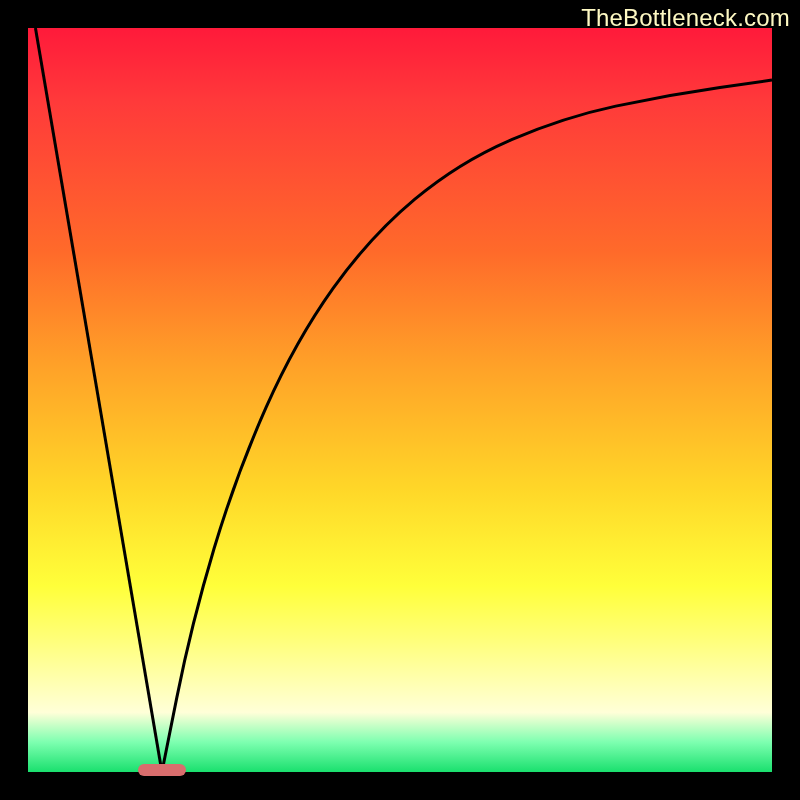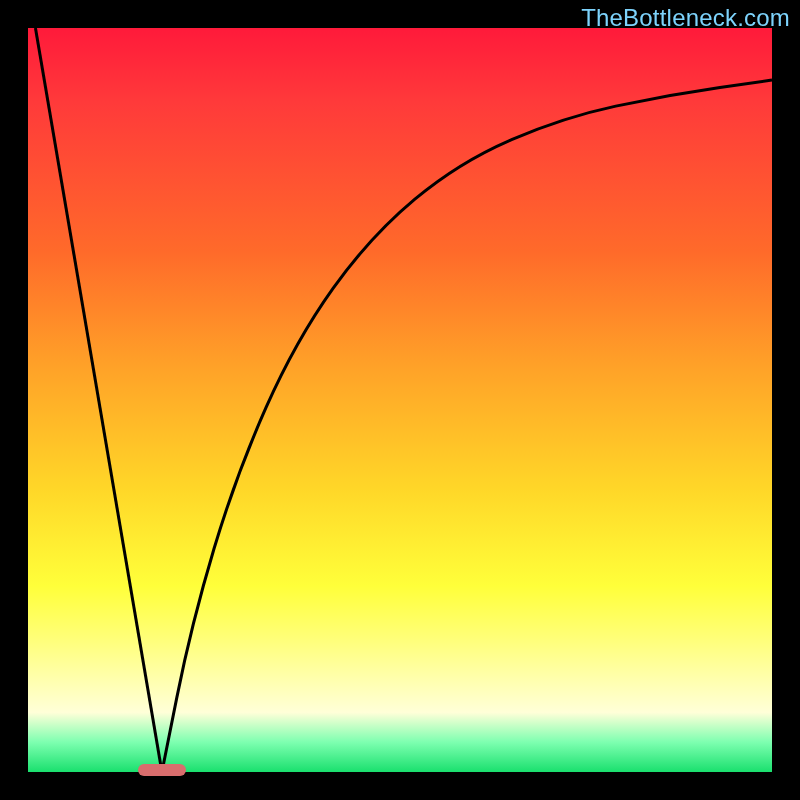--- a/index.html
+++ b/index.html
@@ -28,21 +28,21 @@
       #ffff78 82%,
       #ffffd8 92%,
       #7dffb0 96%,
       #1ae06e 100%
     );
   }
   .watermark {
     position: absolute;
     top: 4px;
     right: 10px;
-    color: #7dd3fc;
+    color: #fef9c3;
     font-size: 24px;
     font-weight: 500;
     letter-spacing: 0.2px;
     z-index: 5;
   }
   svg.curves {
     position: absolute;
     left: 0;
     top: 0;
     width: 744px;

